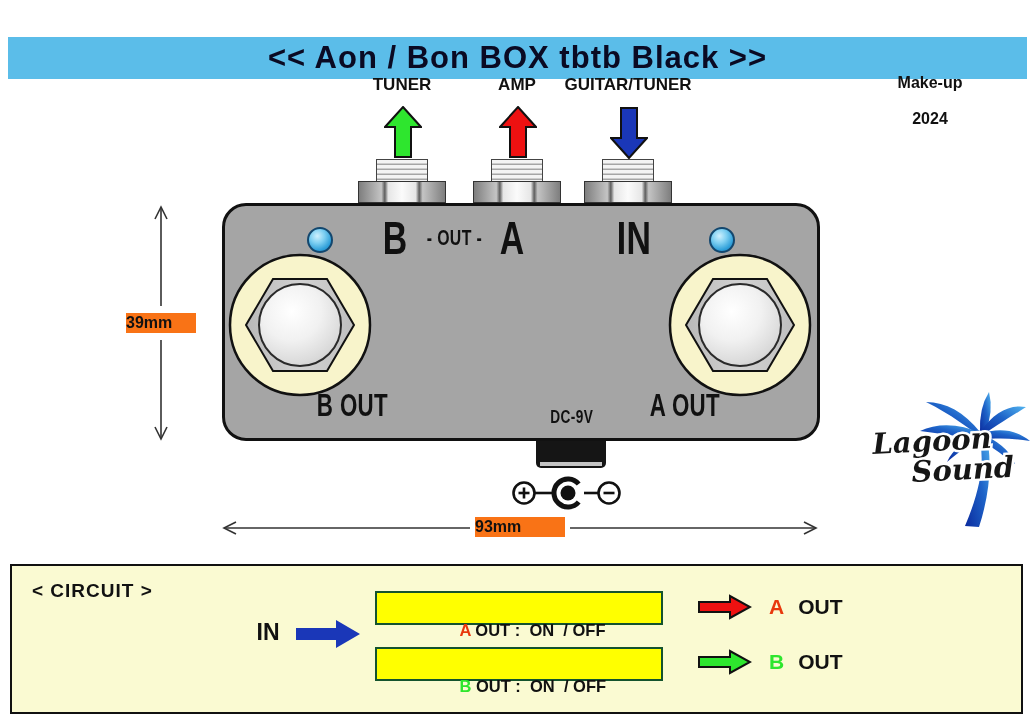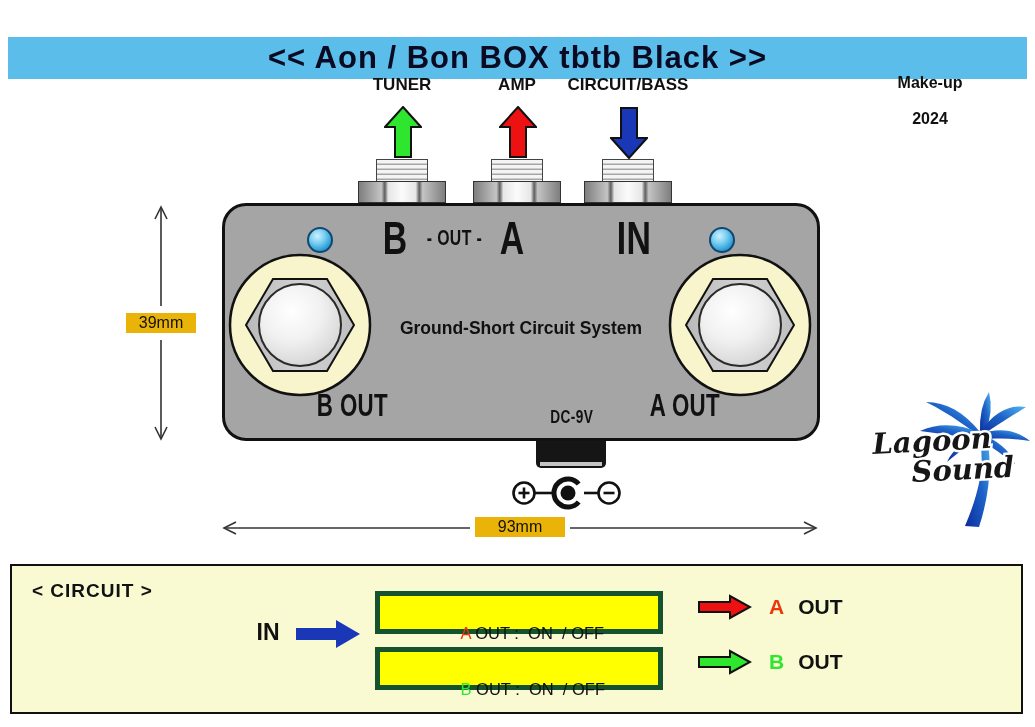--- a/index.html
+++ b/index.html
@@ -34,30 +34,30 @@
   #in-label{left:598px;top:211px;width:72px;height:54px;text-align:center;}
   #in-label .route-big{width:100%;}
 
   #center-caption{left:371px;top:318px;width:300px;font-size:17.5px;font-weight:bold;text-align:center;}
   .switch-caption{top:388px;width:180px;text-align:center;font-size:31px;}
   #dc-label{left:512px;top:406px;width:120px;text-align:center;font-size:19px;}
 
   #dc-jack{left:536px;top:441px;width:70px;height:27px;background:#151515;border-radius:0 0 5px 5px;}
   #dc-jack .lip{position:absolute;left:4px;right:4px;bottom:2px;height:4px;background:#C4C4C4;}
 
-  .dim-text{font-size:16px;font-weight:normal;text-align:center;background:#eab308;}
+  .dim-text{font-size:16px;font-weight:bold;text-align:left;background:#f97316;}
   #dim-39-text{left:126px;top:313px;width:70px;height:20px;line-height:20px;}
   #dim-93-text{left:475px;top:517px;width:90px;height:20px;line-height:20px;}
 
   #circuit-panel{left:10px;top:564px;width:1013px;height:150px;box-sizing:border-box;
     border:2px solid #111;background:var(--panel-bg);}
   #circuit-title{left:20px;top:14px;font-size:19px;font-weight:bold;letter-spacing:1px;}
   #circuit-in{left:216px;top:53px;width:80px;font-size:23px;font-weight:bold;text-align:center;}
-  .ybox{left:363px;width:288px;height:43px;box-sizing:border-box;border:5px solid #14532d;
-    background:var(--highlight-yellow);text-align:center;font-size:16.5px;font-weight:normal;
+  .ybox{left:363px;width:288px;height:34px;box-sizing:border-box;border:2px solid #14532d;
+    background:var(--highlight-yellow);text-align:center;font-size:16.5px;font-weight:bold;
     line-height:25px;white-space:pre;}
   .out-label{left:757px;height:30px;line-height:30px;font-size:21px;font-weight:bold;}
   .out-label .word{margin-left:14px;color:#111;}
   .letter-red{color:var(--letter-red);}
   .letter-green{color:var(--letter-green);}
 
   svg{display:block;}
   text.logo-word{font-family:"DejaVu Serif",serif;font-style:italic;font-weight:bold;font-size:29px;
     fill:#161616;stroke:#ffffff;stroke-width:5px;paint-order:stroke fill;}
 </style>
@@ -90,21 +90,21 @@
   <div id="banner" class="abs">
     <span>&lt;&lt; Aon / Bon BOX tbtb Black &gt;&gt;</span>
   </div>
 
 
   <div class="abs makeup" style="left:880px;top:74px;">Make-up</div>
   <div class="abs makeup" style="left:880px;top:110px;">2024</div>
 
   <div class="abs jack-label" style="left:352px;width:100px;">TUNER</div>
   <div class="abs jack-label" style="left:467px;width:100px;">AMP</div>
-  <div class="abs jack-label" style="left:558px;width:140px;">CIRCUIT/BASS</div>
+  <div class="abs jack-label" style="left:558px;width:140px;">GUITAR/TUNER</div>
 
   <svg class="abs" style="left:384px;top:106px;" width="38" height="52" viewBox="0 0 38 52">
     <polygon points="19,1 37,21 27,21 27,51 11,51 11,21 1,21" style="fill:var(--arrow-green)" stroke="#111" stroke-width="2"></polygon>
   </svg>
   <svg class="abs" style="left:499px;top:106px;" width="38" height="52" viewBox="0 0 38 52">
     <polygon points="19,1 37,21 27,21 27,51 11,51 11,21 1,21" style="fill:var(--arrow-red)" stroke="#111" stroke-width="2"></polygon>
   </svg>
   <svg class="abs" style="left:610px;top:107px;" width="38" height="52" viewBox="0 0 38 52">
     <polygon points="19,51 1,31 11,31 11,1 27,1 27,31 37,31" style="fill:var(--arrow-blue)" stroke="#111" stroke-width="2"></polygon>
   </svg>
@@ -134,21 +134,20 @@
     <circle cx="75" cy="75" r="70" style="fill:var(--switch-ring)" stroke="#111" stroke-width="2.5"></circle>
     <polygon points="21,75 48,29 102,29 129,75 102,121 48,121" fill="url(#hexgrad)" stroke="#111" stroke-width="2"></polygon>
     <circle cx="75" cy="75" r="41" fill="url(#btngrad)" stroke="#2A2A2A" stroke-width="2"></circle>
   </svg>
   <svg class="abs" style="left:665px;top:250px;" width="150" height="150" viewBox="0 0 150 150">
     <circle cx="75" cy="75" r="70" style="fill:var(--switch-ring)" stroke="#111" stroke-width="2.5"></circle>
     <polygon points="21,75 48,29 102,29 129,75 102,121 48,121" fill="url(#hexgrad)" stroke="#111" stroke-width="2"></polygon>
     <circle cx="75" cy="75" r="41" fill="url(#btngrad)" stroke="#2A2A2A" stroke-width="2"></circle>
   </svg>
 
-  <div id="center-caption" class="abs">Ground-Short Circuit System</div>
   <div class="abs switch-caption" style="left:262px;">
     <span class="cond">B OUT</span>
   </div>
   <div class="abs switch-caption" style="left:595px;">
     <span class="cond">A OUT</span>
   </div>
   <div id="dc-label" class="abs">
     <span class="cond">DC-9V</span>
   </div>
 

